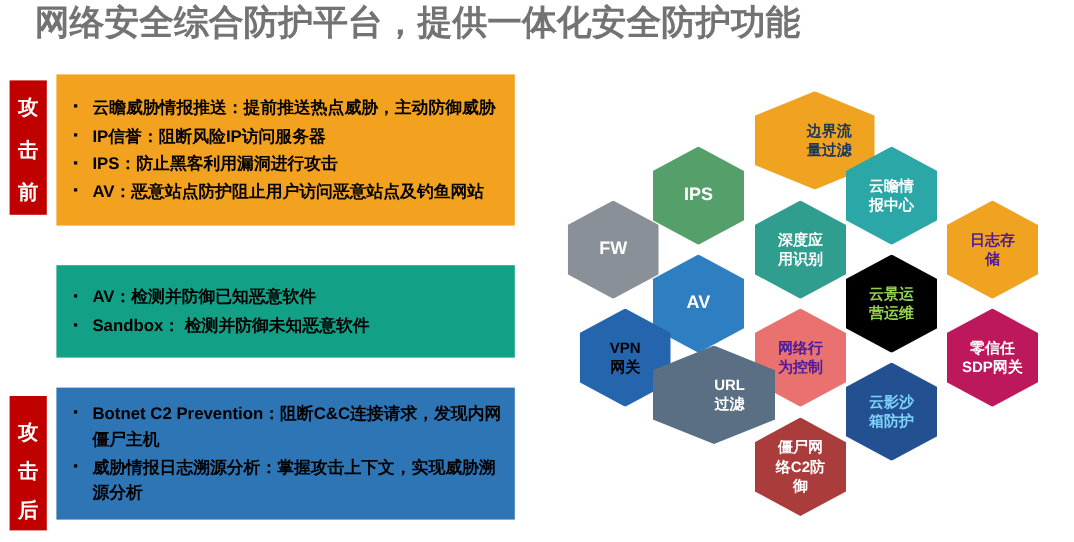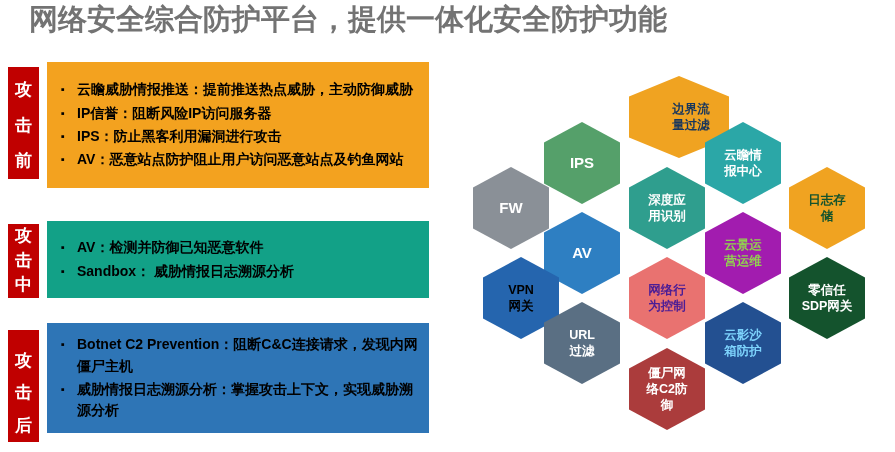--- a/index.html
+++ b/index.html
@@ -52,21 +52,21 @@
   .p1{left:544px;top:122px;}  
   .p2{left:629px;top:76px;}   
   .p3{left:705px;top:122px;}  
   .p4{left:789px;top:167px;}  
   .p5{left:629px;top:167px;}  
   .p6{left:544px;top:212px;}  
   .p7{left:705px;top:212px;}  
   .p8{left:789px;top:257px;}  
   .p9{left:455px;top:257px;}  
   .p10{left:629px;top:257px;} 
-  .p11{left:544px;top:302px;} 
+  .p11{left:544px;top:288px;padding-left:26px;} 
   .p12{left:705px;top:302px;} 
   .p13{left:629px;top:348px;} 
 </style>
 </head>
 <body>
 
 <div class="slide">
 
   <div class="title" style="color: #737373; margin-left: 21px;">网络安全综合防护平台，提供一体化安全防护功能</div>
 
@@ -85,31 +85,28 @@
     <div class="bullet">
       <span class="dot">▪</span>
       <span class="btxt"><b>IPS</b><span class="desc">：防止黑客利用漏洞进行攻击</span></span>
     </div>
     <div class="bullet">
       <span class="dot">▪</span>
       <span class="btxt"><b>AV</b><span class="desc">：恶意站点防护阻止用户访问恶意站点及钓鱼网站</span></span>
     </div>
   </div>
 
-  <div class="tab tab2" style="background: rgb(192, 0, 0);">
-    <div class="tab-label">攻击中</div>
-  </div>
   <div class="panel panel2" style="background: rgb(18, 161, 135);">
     <div class="bullet">
       <span class="dot">▪</span>
       <span class="btxt"><b>AV</b><span class="desc">：检测并防御已知恶意软件</span></span>
     </div>
     <div class="bullet">
       <span class="dot">▪</span>
-      <span class="btxt"><b>Sandbox</b><span class="desc">： 威胁情报日志溯源分析</span></span>
+      <span class="btxt"><b>Sandbox</b><span class="desc">： 检测并防御未知恶意软件</span></span>
     </div>
   </div>
 
   <div class="tab tab3" style="background: rgb(192, 0, 0);">
     <div class="tab-label">攻击后</div>
   </div>
   <div class="panel panel3" style="background: rgb(46, 117, 182);">
     <div class="bullet">
       <span class="dot">▪</span>
       <span class="btxt"><b>Botnet C2 Prevention</b><span class="desc">：阻断C&amp;C连接请求，发现内网僵尸主机</span></span>
@@ -128,36 +125,36 @@
       <span class="hx-label">IPS</span>
     </div>
     <div class="hex p2" style="background: rgb(240, 163, 33); color: rgb(23, 54, 93); padding-left: 24px;">
       <span class="hx-label">边界流
 量过滤</span>
     </div>
     <div class="hex p3" style="background: rgb(43, 167, 167); color: rgb(255, 255, 255);">
       <span class="hx-label">云瞻情
 报中心</span>
     </div>
-    <div class="hex p4" style="background: rgb(240, 163, 33); color: #14532d;">
+    <div class="hex p4" style="background: rgb(240, 163, 33); color: #4c1d95;">
       <span class="hx-label">日志存
 储</span>
     </div>
     <div class="hex p5" style="background: rgb(47, 158, 142); color: rgb(255, 255, 255);">
       <span class="hx-label">深度应
 用识别</span>
     </div>
     <div class="hex hx-big p6" style="background: rgb(46, 127, 194); color: rgb(255, 255, 255);">
       <span class="hx-label">AV</span>
     </div>
-    <div class="hex p7" style="background: #a21caf; color: rgb(146, 208, 80);">
+    <div class="hex p7" style="background: #000000; color: rgb(146, 208, 80);">
       <span class="hx-label">云景运
 营运维</span>
     </div>
-    <div class="hex p8" style="background: #14532d; color: rgb(255, 255, 255);">
+    <div class="hex p8" style="background: #be185d; color: rgb(255, 255, 255);">
       <span class="hx-label">零信任
 SDP网关</span>
     </div>
     <div class="hex p9" style="background: rgb(37, 101, 174); color: #000000; margin-left: 28px;">
       <span class="hx-label">VPN
 网关</span>
     </div>
     <div class="hex p10" style="background: rgb(233, 114, 112); color: #4c1d95;">
       <span class="hx-label">网络行
 为控制</span>

